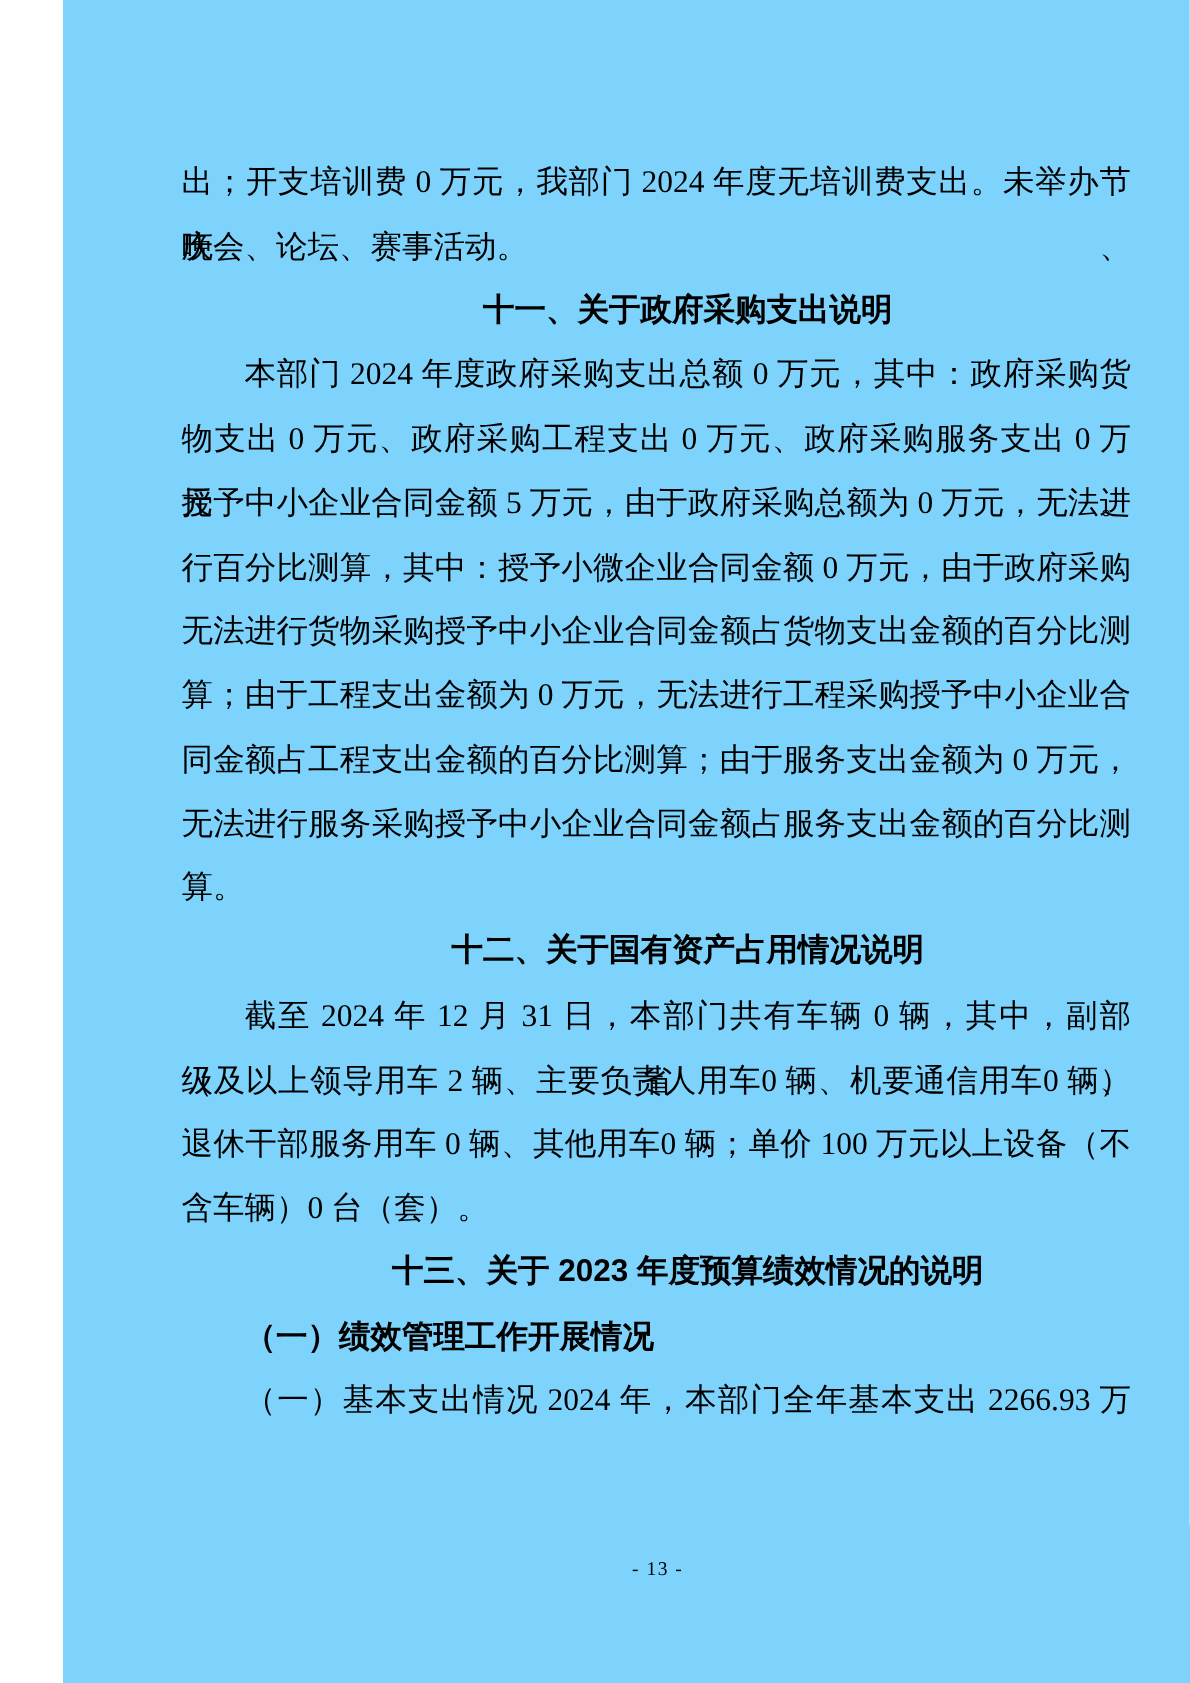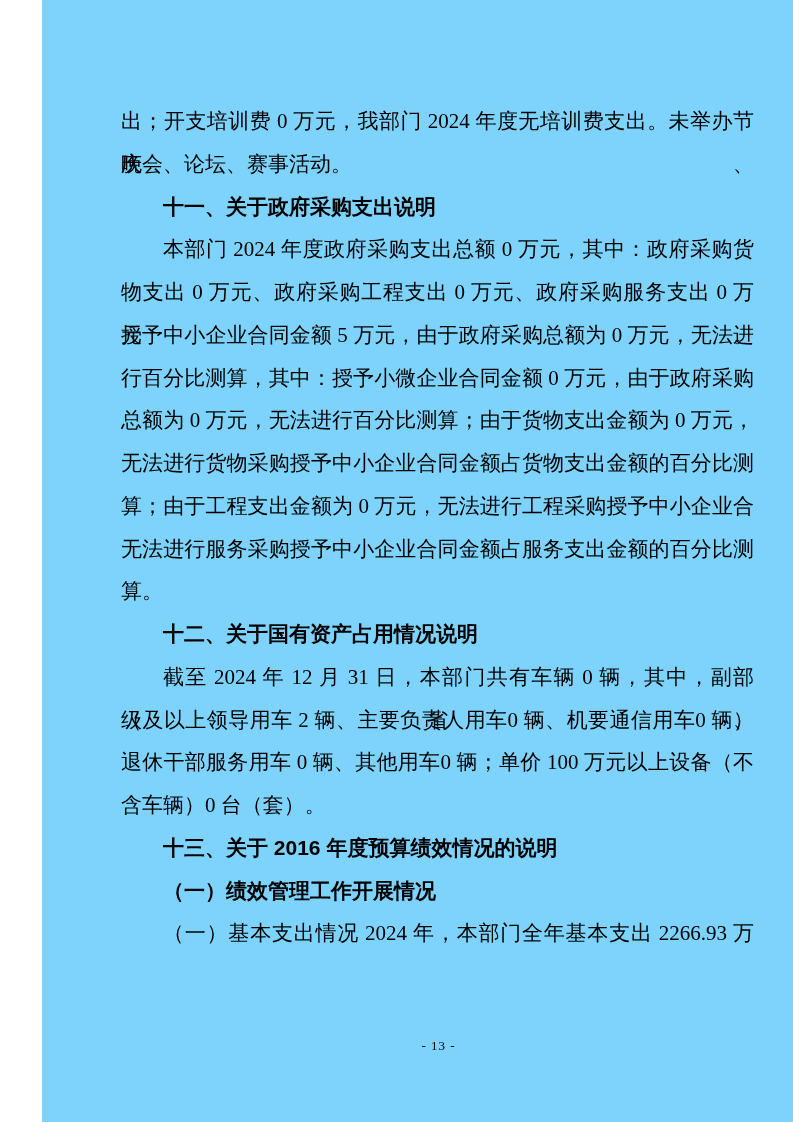--- a/index.html
+++ b/index.html
@@ -30,20 +30,21 @@
   .line.justify {
     text-align: justify;
     text-align-last: justify;
   }
   .line.indent {
     text-indent: 2em;
   }
   .line.heading {
     font-weight: bold;
     font-family: "Liberation Sans", sans-serif;
+    text-align: center;
   }
   .line.kai {
     font-family: "Liberation Serif", serif;
     font-weight: bold;
   }
   .footer {
     position: absolute;
     left: 0;
     right: 0;
     top: 1038px;
@@ -59,28 +60,28 @@
 
 <div class="page">
   <div class="content">
       <div class="line body justify">出；开支培训费 0 万元，我部门 2024 年度无培训费支出。未举办节庆、</div>
       <div class="line body">晚会、论坛、赛事活动。</div>
       <div class="line heading indent">十一、关于政府采购支出说明</div>
       <div class="line body indent justify">本部门 2024 年度政府采购支出总额 0 万元，其中：政府采购货</div>
       <div class="line body justify">物支出 0 万元、政府采购工程支出 0 万元、政府采购服务支出 0 万元。</div>
       <div class="line body justify">授予中小企业合同金额 5 万元，由于政府采购总额为 0 万元，无法进</div>
       <div class="line body justify">行百分比测算，其中：授予小微企业合同金额 0 万元，由于政府采购</div>
-      <div class="line body justify">总额为 0 万元，无法进行百分比测算；由于货物支出金额为 0 万元，</div>
       <div class="line body justify">无法进行货物采购授予中小企业合同金额占货物支出金额的百分比测</div>
       <div class="line body justify">算；由于工程支出金额为 0 万元，无法进行工程采购授予中小企业合</div>
+      <div class="line body justify">同金额占工程支出金额的百分比测算；由于服务支出金额为 0 万元，</div>
       <div class="line body justify">无法进行服务采购授予中小企业合同金额占服务支出金额的百分比测</div>
       <div class="line body">算。</div>
       <div class="line heading indent">十二、关于国有资产占用情况说明</div>
       <div class="line body indent justify">截至 2024 年 12 月 31 日，本部门共有车辆 0 辆，其中，副部（省）</div>
       <div class="line body justify">级及以上领导用车 2 辆、主要负责人用车0 辆、机要通信用车0 辆、</div>
       <div class="line body justify">退休干部服务用车 0 辆、其他用车0 辆；单价 100 万元以上设备（不</div>
       <div class="line body">含车辆）0 台（套）。</div>
-      <div class="line heading indent">十三、关于 2016 年度预算绩效情况的说明</div>
+      <div class="line heading indent">十三、关于 2023 年度预算绩效情况的说明</div>
       <div class="line kai indent">（一）绩效管理工作开展情况</div>
       <div class="line body indent justify">（一）基本支出情况 2024 年，本部门全年基本支出 2266.93 万</div>
     </div>
   <div class="footer">- 13 -</div>
 </div>
 
 </body></html>

